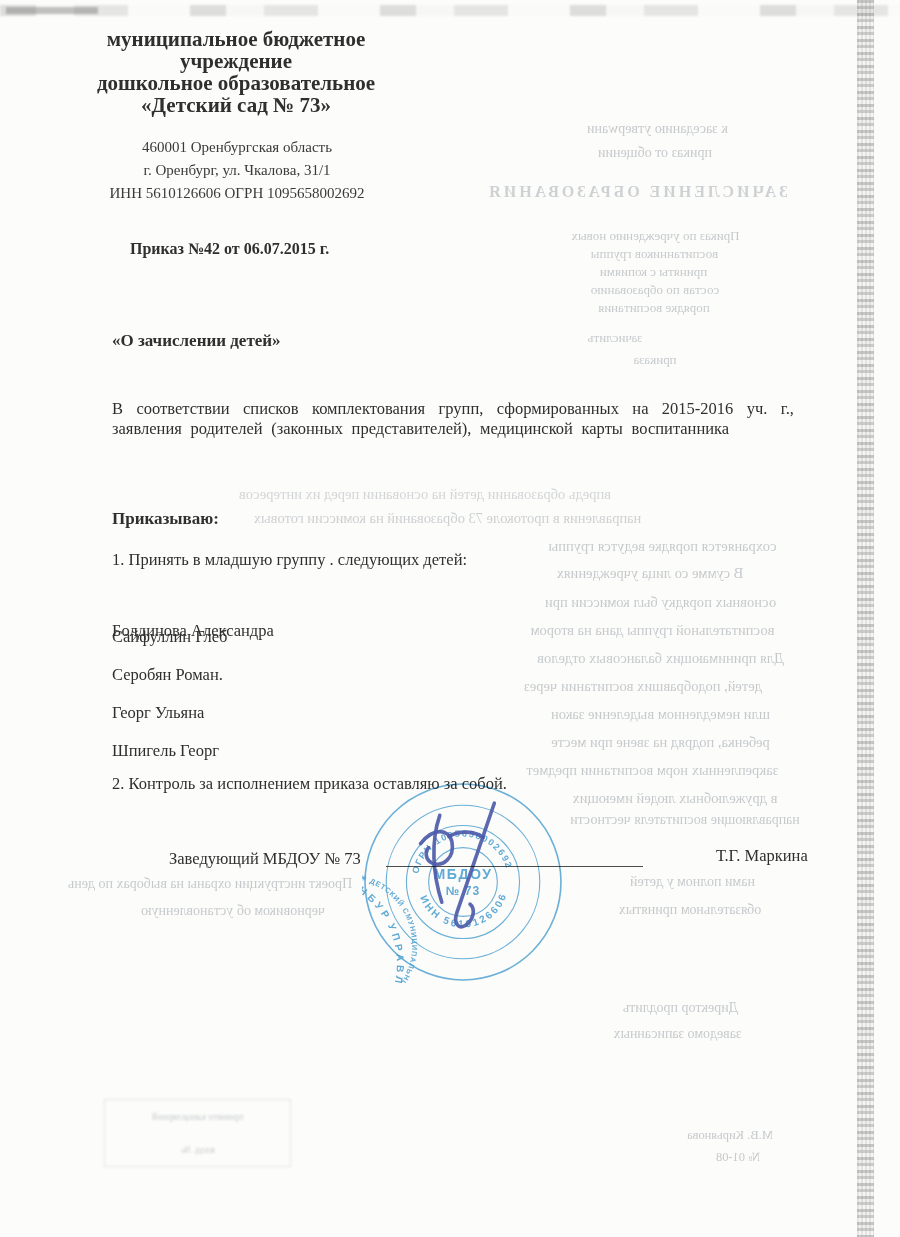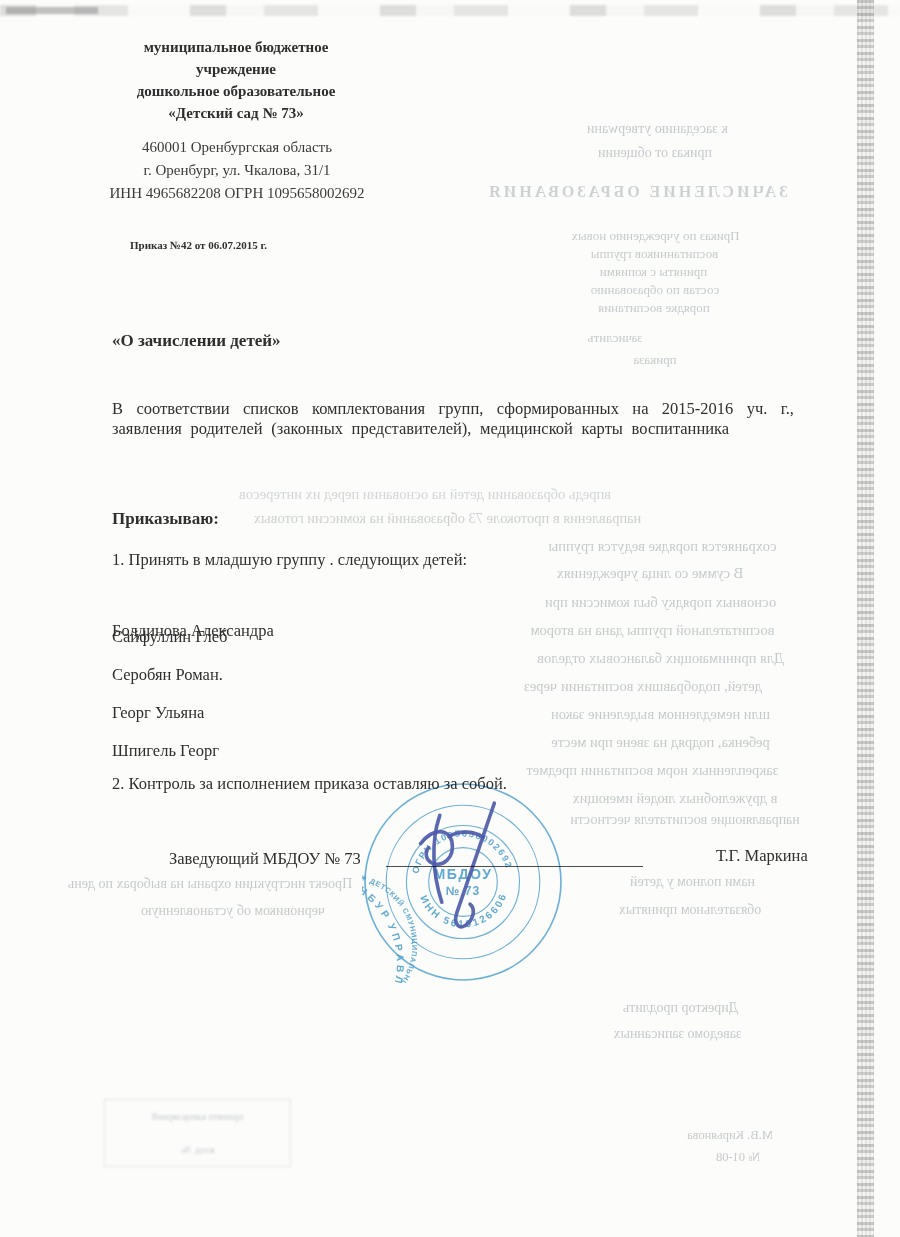--- a/index.html
+++ b/index.html
@@ -28,23 +28,23 @@
         rgba(120,120,120,.38) 0 3px, rgba(190,190,190,.18) 3px 6px,
         rgba(145,145,145,.42) 6px 9px, rgba(215,215,215,.12) 9px 13px),
       repeating-linear-gradient(90deg,
         rgba(160,160,160,.25) 0 2px, rgba(230,230,230,.10) 2px 4px);
     filter:blur(.4px);
   }
   
   .doc{position:absolute;line-height:1.35;z-index:3;}
   .b{font-weight:bold;}
   .c{text-align:center;}
-  .letterhead-org{left:95px;top:36px;width:282px;font-size:15px;line-height:22px;}
+  .letterhead-org{left:95px;top:28px;width:282px;font-size:21px;line-height:22px;}
   .letterhead-addr{left:92px;top:136px;width:290px;font-size:15px;line-height:23px;color:#3a3a3a;}
-  .order-title{left:130px;top:238px;font-size:11px;}
+  .order-title{left:130px;top:238px;font-size:16px;}
   .order-subject{left:112px;top:330px;font-size:17px;}
   .order-preamble{left:112px;top:399px;width:682px;font-size:16.5px;line-height:20px;
     text-align:justify;text-align-last:left;word-spacing:4.5px;}
   .decree{left:112px;top:508px;font-size:17px;}
   .item1{left:112px;top:549px;font-size:16.5px;}
   .child{left:112px;font-size:16.5px;}
   .item2{left:112px;top:773px;font-size:16.5px;text-align:right;}
   .sig-pos{left:133px;top:848px;font-size:16.5px;margin-left:36px;}
   .sig-name{left:716px;top:845px;font-size:16.5px;}
   .sig-line{position:absolute;left:386px;top:866px;width:257px;border-top:1.5px solid #4d4d4d;z-index:2;}
@@ -127,21 +127,21 @@
 
   <div class="doc letterhead-org c b">
     <div>муниципальное бюджетное</div>
     <div>учреждение</div>
     <div>дошкольное образовательное</div>
     <div>«Детский сад № 73»</div>
   </div>
   <div class="doc letterhead-addr c">
     <div>460001 Оренбургская область</div>
     <div>г. Оренбург, ул. Чкалова, 31/1</div>
-    <div>ИНН 4965682208  ОГРН 1095658002692</div>
+    <div>ИНН 5610126606  ОГРН 1095658002692</div>
   </div>
 
   <div class="doc order-title b">Приказ №42 от 06.07.2015 г.</div>
   <div class="doc order-subject b">«О зачислении детей»</div>
   <div class="doc order-preamble">В соответствии списков комплектования групп, сформированных на 2015-2016 уч. г., заявления родителей (законных представителей), медицинской карты воспитанника</div>
   <div class="doc decree b">Приказываю:</div>
   <div class="doc item1">1. Принять в младшую группу  . следующих детей:</div>
 
   <div class="doc child" style="top:620px">Болдинова Александра</div>
   <div class="doc child" style="top:626px">Сайфуллин Глеб</div>

